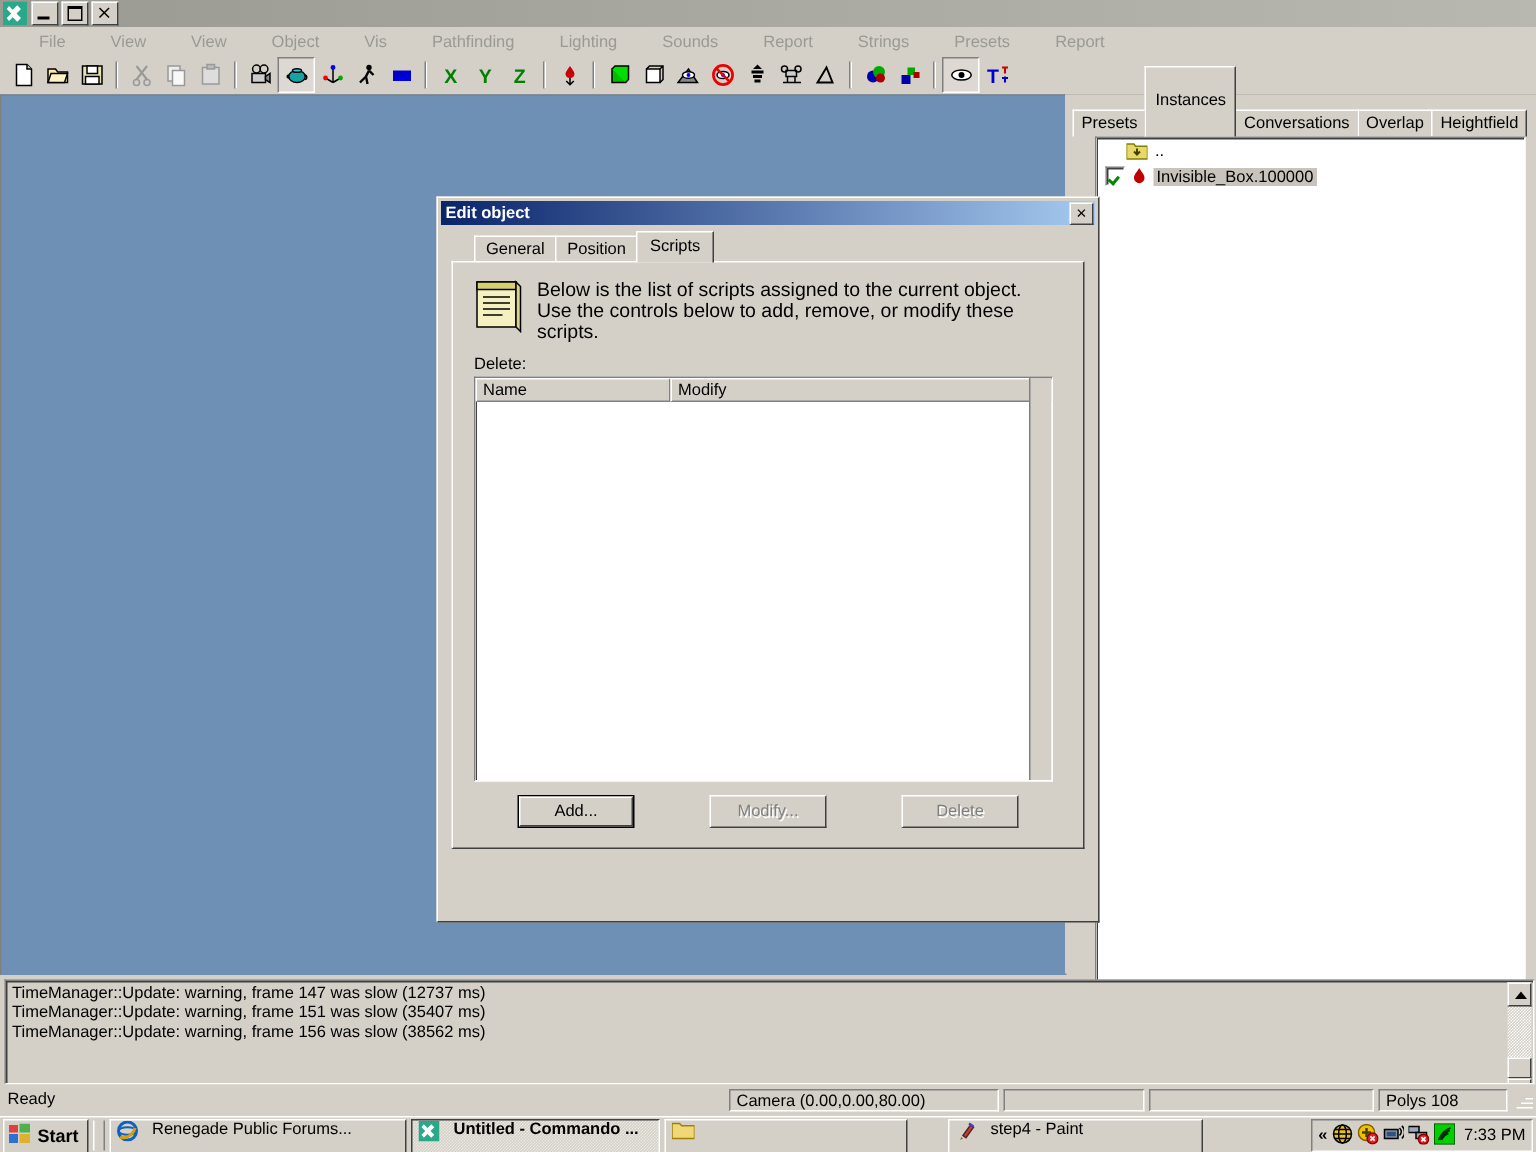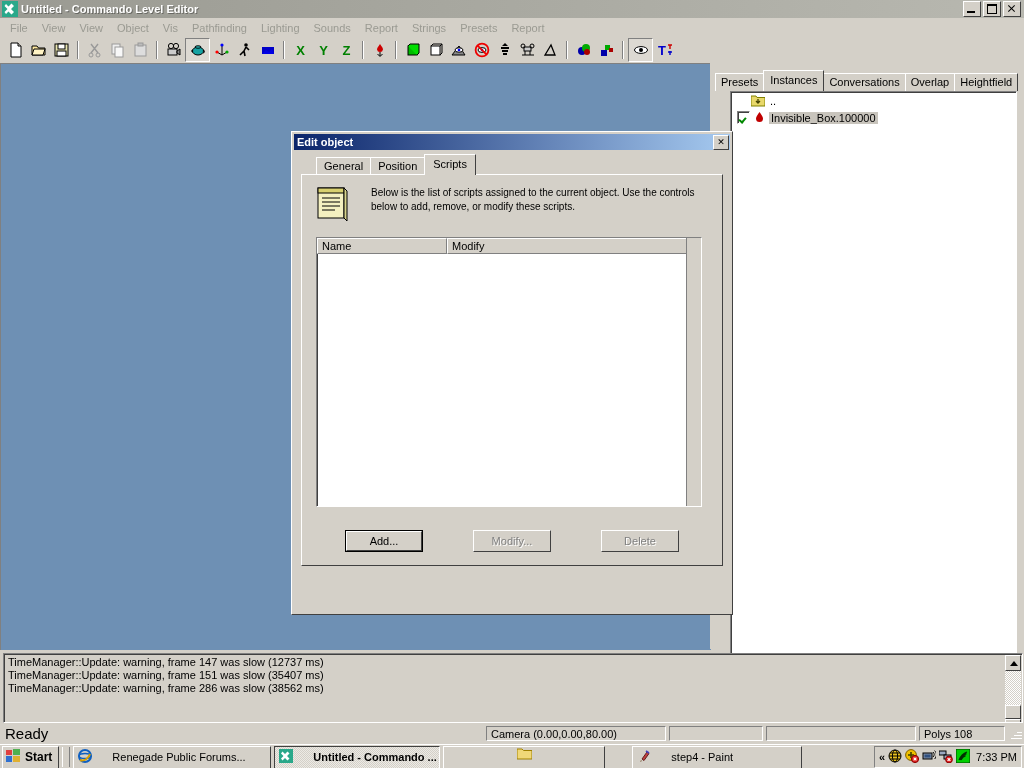--- a/index.html
+++ b/index.html
@@ -36,21 +36,21 @@
   .wb-max i{left:3px;top:2px;width:8px;height:7px;background:transparent;border:1px solid #000;border-top-width:2px;}
   .wb-close i{left:7px;top:2px;width:1px;height:9px;}
   .wb-close i:first-child{transform:rotate(45deg);}
   .wb-close i:last-child{transform:rotate(-45deg);}
 
   
   #menubar{
     position:absolute;left:0;top:18px;width:1024px;height:19px;
     background:#d4d0c8;display:flex;align-items:center;padding-left:3px;
   }
-  #menubar .mi{padding:2px 7px;color:#9a9a92;font-size:11px;white-space:nowrap;}
+  #menubar .mi{padding:2px 7px;color:#9a9a92;font-size:11px;white-space:nowrap;margin-left:16px;}
 
   
   #toolbar{
     position:absolute;left:0;top:37px;width:1024px;height:26px;
     background:#d4d0c8;border-bottom:1px solid #808080;
     display:flex;align-items:center;padding-left:4px;
   }
   #toolbar .tbtn{
     width:23px;height:22px;display:flex;align-items:center;justify-content:center;
     flex:none;
@@ -71,21 +71,21 @@
   }
 
   
   #rightpanel{position:absolute;left:710px;top:63px;width:314px;height:586px;background:#d4d0c8;}
   #rp-tabs{position:absolute;left:5px;top:8px;display:flex;align-items:flex-end;height:20px;}
   .rtab{
     height:17px;line-height:17px;padding:0 5px;background:#d4d0c8;font-size:11px;color:#000;
     border-top:1px solid #fff;border-left:1px solid #fff;border-right:1px solid #404040;
     margin-right:-1px;position:relative;white-space:nowrap;
   }
-  .rtab.active{height:20px;line-height:19px;padding:0 6px;z-index:3;margin-top:-3px;}
+  .rtab.active{height:20px;line-height:19px;padding:13px 6px;z-index:3;margin-top:-3px;}
   #rp-tree{
     position:absolute;left:20px;top:28px;width:285px;height:572px;background:#fff;
     border:1px solid #808080;border-right-color:#fff;border-bottom-color:#fff;
     box-shadow:inset 1px 1px 0 #404040;overflow:hidden;
   }
   .tree-row{display:flex;align-items:center;height:17px;padding-left:6px;font-size:11px;}
   .tree-row .chk{
     width:11px;height:11px;background:#fff;margin-right:4px;flex:none;position:relative;
     border:1px solid #808080;border-right-color:#fff;border-bottom-color:#fff;box-shadow:inset 1px 1px 0 #404040;
   }
@@ -125,38 +125,38 @@
     box-sizing:border-box;
   }
 
   
   #statusbar{position:absolute;left:0;top:723px;width:1024px;height:20px;background:#d4d0c8;display:flex;align-items:center;}
   .sb-pane{
     height:15px;line-height:14px;font-size:11px;padding:0 4px;margin-right:3px;
     border:1px solid #808080;border-right-color:#fff;border-bottom-color:#fff;
     box-sizing:border-box;white-space:nowrap;
   }
-  .sb-flat{border:none;padding-left:5px;flex:1;font-size:15px;}
+  .sb-flat{border:none;padding-left:5px;flex:1;font-size:11px;}
   .sb-grip{width:14px;height:14px;margin-right:2px;position:relative;}
   .sb-grip i{position:absolute;right:0;background:#fff;}
 
   
   #taskbar{
     position:absolute;left:0;top:744px;width:1024px;height:24px;background:#d4d0c8;
     border-top:1px solid #fff;display:flex;align-items:center;
   }
   #startbtn{
     height:21px;margin-left:2px;padding:0 6px 0 3px;display:flex;align-items:center;gap:4px;
     font-weight:bold;font-size:12px;background:#d4d0c8;
     border-top:1px solid #fff;border-left:1px solid #fff;border-right:1px solid #404040;border-bottom:1px solid #404040;
   }
   .tb-grip{width:6px;height:20px;margin:0 3px;
     border-left:1px solid #fff;border-right:1px solid #808080;}
   .taskitem{
-    height:21px;display:flex;align-items:center;gap:20px;padding:0 4px;margin-right:3px;font-size:11px;
+    height:21px;display:flex;gap:9px;padding:0 4px;margin-right:3px;font-size:11px;
     background:#d4d0c8;overflow:hidden;white-space:nowrap;
     border-top:1px solid #fff;border-left:1px solid #fff;border-right:1px solid #404040;border-bottom:1px solid #404040;
   }
   .taskitem.active{
     font-weight:bold;
     border-top:1px solid #404040;border-left:1px solid #404040;border-right:1px solid #fff;border-bottom:1px solid #fff;
     background-image:linear-gradient(45deg,#eceae5 25%,transparent 25%,transparent 75%,#eceae5 75%),
                      linear-gradient(45deg,#eceae5 25%,#d4d0c8 25%,#d4d0c8 75%,#eceae5 75%);
     background-size:2px 2px;background-position:0 0,1px 1px;
   }
@@ -186,24 +186,24 @@
     height:17px;line-height:16px;padding:0 7px;background:#d4d0c8;font-size:11px;
     border-top:1px solid #fff;border-left:1px solid #fff;border-right:1px solid #404040;
     margin-right:-1px;position:relative;
   }
   .dtab.active{height:20px;line-height:19px;margin-top:-3px;z-index:3;padding:0 8px;}
   #dlg-page{
     position:absolute;left:9px;top:42px;width:420px;height:390px;background:#d4d0c8;
     border-top:1px solid #fff;border-left:1px solid #fff;border-right:1px solid #404040;border-bottom:1px solid #404040;
   }
   #dlg-desc{position:absolute;left:14px;top:11px;width:390px;display:flex;gap:10px;}
-  #desc-text{font-size:10px;line-height:14px;color:#000;margin-left:13px;}
+  #desc-text{font-size:13px;line-height:14px;color:#000;}
   #scripts-label{position:absolute;left:14px;top:62px;font-size:11px;}
   #scripts-list{
-    position:absolute;left:14px;top:62px;width:384px;height:268px;background:#fff;
+    position:absolute;left:14px;top:76px;width:384px;height:268px;background:#fff;
     border:1px solid #808080;border-right-color:#fff;border-bottom-color:#fff;
     box-shadow:inset 1px 1px 0 #404040;overflow:hidden;
   }
   #list-header{display:flex;height:16px;background:#d4d0c8;}
   #list-header .col{
     font-size:11px;line-height:15px;padding-left:4px;background:#d4d0c8;box-sizing:border-box;
     border-top:1px solid #fff;border-left:1px solid #fff;border-right:1px solid #808080;border-bottom:1px solid #808080;
   }
   #list-vsb{position:absolute;right:0;top:0;width:14px;height:100%;background:#d4d0c8;border-left:1px solid #808080;}
   #dlg-btnrow{position:absolute;left:0;top:355px;width:420px;display:flex;justify-content:center;gap:50px;}
@@ -226,21 +226,20 @@
 
 <div id="app">
 
   <div id="titlebar">
     <span class="tb-icon">
       <svg width="16" height="16" viewBox="0 0 16 16">
         <rect x="0" y="0" width="16" height="16" fill="#2aa88a"></rect>
         <path d="M4 3 L6.5 5.5 L9.5 2.5 L12 5 L9 8 L12 11 L9.5 13.5 L6.5 10.5 L4 13 L2.5 11 L5.5 8 L2.5 5Z" fill="#fff"></path>
       </svg>
     </span>
-    <span class="tb-text">Untitled - Commando Level Editor</span>
     <span class="winbtns">
       <span class="winbtn wb-min">
           <i></i>
         </span>
       <span class="winbtn wb-max">
           <i></i>
         </span>
       <span class="winbtn wb-close">
           <i></i>
           <i></i>
@@ -468,21 +467,21 @@
         <span class="lbl sel">Invisible_Box.100000</span>
       </div>
     </div>
 
   </div>
 
   <div id="logbox">
     <div id="loglines">
       <div>TimeManager::Update: warning, frame 147 was slow (12737 ms)</div>
       <div>TimeManager::Update: warning, frame 151 was slow (35407 ms)</div>
-      <div>TimeManager::Update: warning, frame 286 was slow (38562 ms)</div>
+      <div>TimeManager::Update: warning, frame 156 was slow (38562 ms)</div>
     </div>
     <div id="logscroll">
       <div class="sb-arrow sb-up"></div>
       <div class="sb-track"></div>
       <div class="sb-thumb"></div>
       <div class="sb-arrow sb-dn"></div>
     </div>
   </div>
 
   <div id="statusbar">

